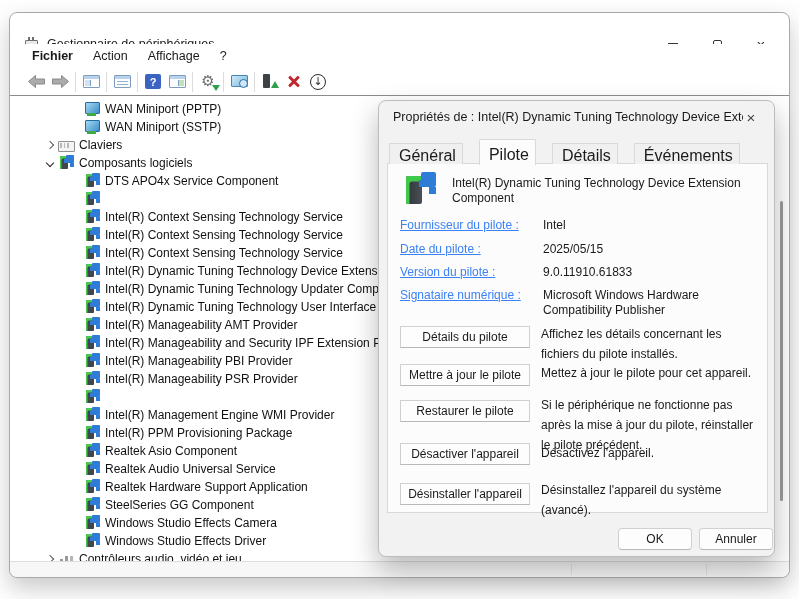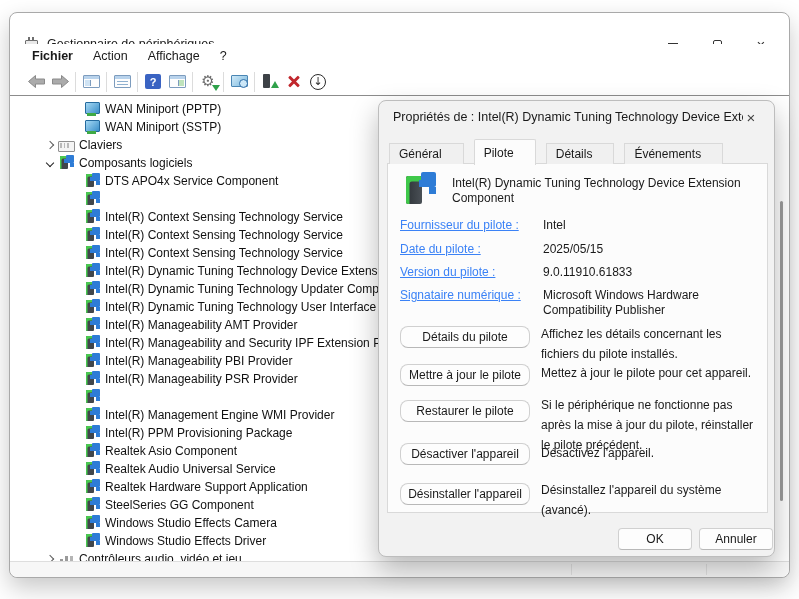--- a/index.html
+++ b/index.html
@@ -112,41 +112,41 @@
 
   
   .dialog { position:absolute; left:378px; top:100px; width:397px; height:457px;
     background:#f2f2f2; border:1px solid #bdbdbd; border-radius:8px;
     box-shadow:0 12px 28px rgba(0,0,0,.28); font-size:12px; }
   .dlg-title { position:absolute; left:14px; top:9px; font-size:12.5px; color:#191919; white-space:nowrap;
     max-width:350px; overflow:hidden; }
   .dlg-close { position:absolute; right:12px; top:6px; width:22px; height:20px;
     display:flex; align-items:center; justify-content:center; font-size:15px; color:#444; }
   .tabs { position:absolute; left:10px; top:37px; height:26px; display:flex; align-items:flex-end; z-index:3; }
-  .tab { font-size:12px; padding:3px 21px 4px 9px; height:21px; background:#f0f0f0;
-    border:1px solid #d9d9d9; border-bottom:none; margin-right:10px; color:#1a1a1a; }
+  .tab { font-size:16px; padding:3px 6px 4px 9px; height:21px; background:#f0f0f0;
+    border:1px solid #d9d9d9; border-bottom:none; margin-right:16px; color:#1a1a1a; }
   .tab.active { height:26px; background:#fcfcfc; padding-top:6px; position:relative; z-index:4;
     margin-bottom:-1px; border-radius:2px 2px 0 0; }
   .tabpage { position:absolute; left:8px; top:62px; width:381px; height:350px;
     background:#fcfcfc; border:1px solid #d9d9d9; z-index:2; }
 
   .dev-icon { position:absolute; left:14px; top:8px; width:36px; height:36px; }
   .dev-icon::before { content:""; position:absolute; left:4px; top:4px; width:16px; height:28px;
     background:linear-gradient(90deg,#2e3338,#4a5056); border-radius:2px;
     box-shadow:inset 4px 6px 0 -0.5px #3fc84a; }
   .dev-icon::after { content:""; position:absolute; right:2px; top:0px; width:15px; height:15px;
     background:#2e7cd6; border-radius:2px;
     box-shadow:-6px 4px 0 -4px #2e7cd6, 4px 11px 0 -4px #2e7cd6; }
   .dev-name { position:absolute; left:64px; top:12px; width:305px; line-height:15px; color:#1a1a1a; }
 
   .field-label { position:absolute; left:12px; width:135px; color:#3b82f6;text-decoration:underline; }
   .field-value { position:absolute; left:155px; width:218px; line-height:15px; color:#1a1a1a; }
 
   .drv-btn { position:absolute; left:12px; width:130px; height:22px;
-    background:#fdfdfd; border:1px solid #d0d0d0; border-bottom-color:#b8b8b8; border-radius:8px;
+    background:#fdfdfd; border:1px solid #d0d0d0; border-bottom-color:#b8b8b8; border-radius:0;
     font-size:12px; color:#1a1a1a; display:flex; align-items:center; justify-content:center;
     font-family:"Liberation Sans","DejaVu Sans",sans-serif; }
   .drv-desc { position:absolute; left:153px; width:218px; line-height:20px; color:#1a1a1a; }
 
   .dlg-footer-btn { position:absolute; width:74px; height:22px;
     background:#fdfdfd; border:1px solid #d0d0d0; border-bottom-color:#b8b8b8; border-radius:4px;
     font-size:12px; color:#1a1a1a; display:flex; align-items:center; justify-content:center; }
 </style>
 </head>
 <body>

